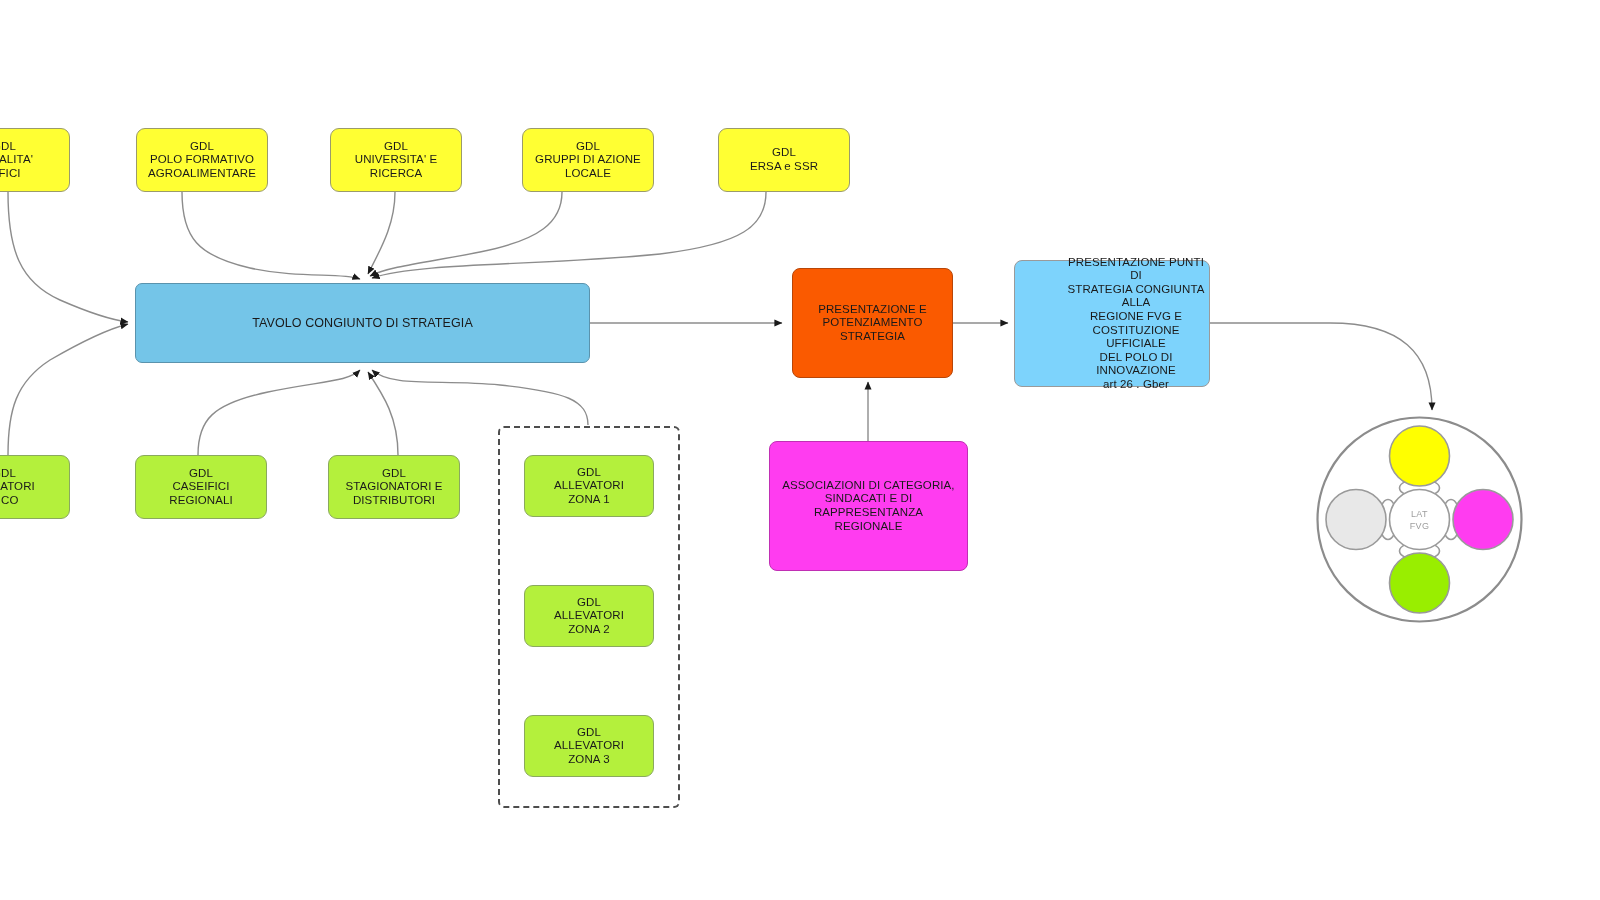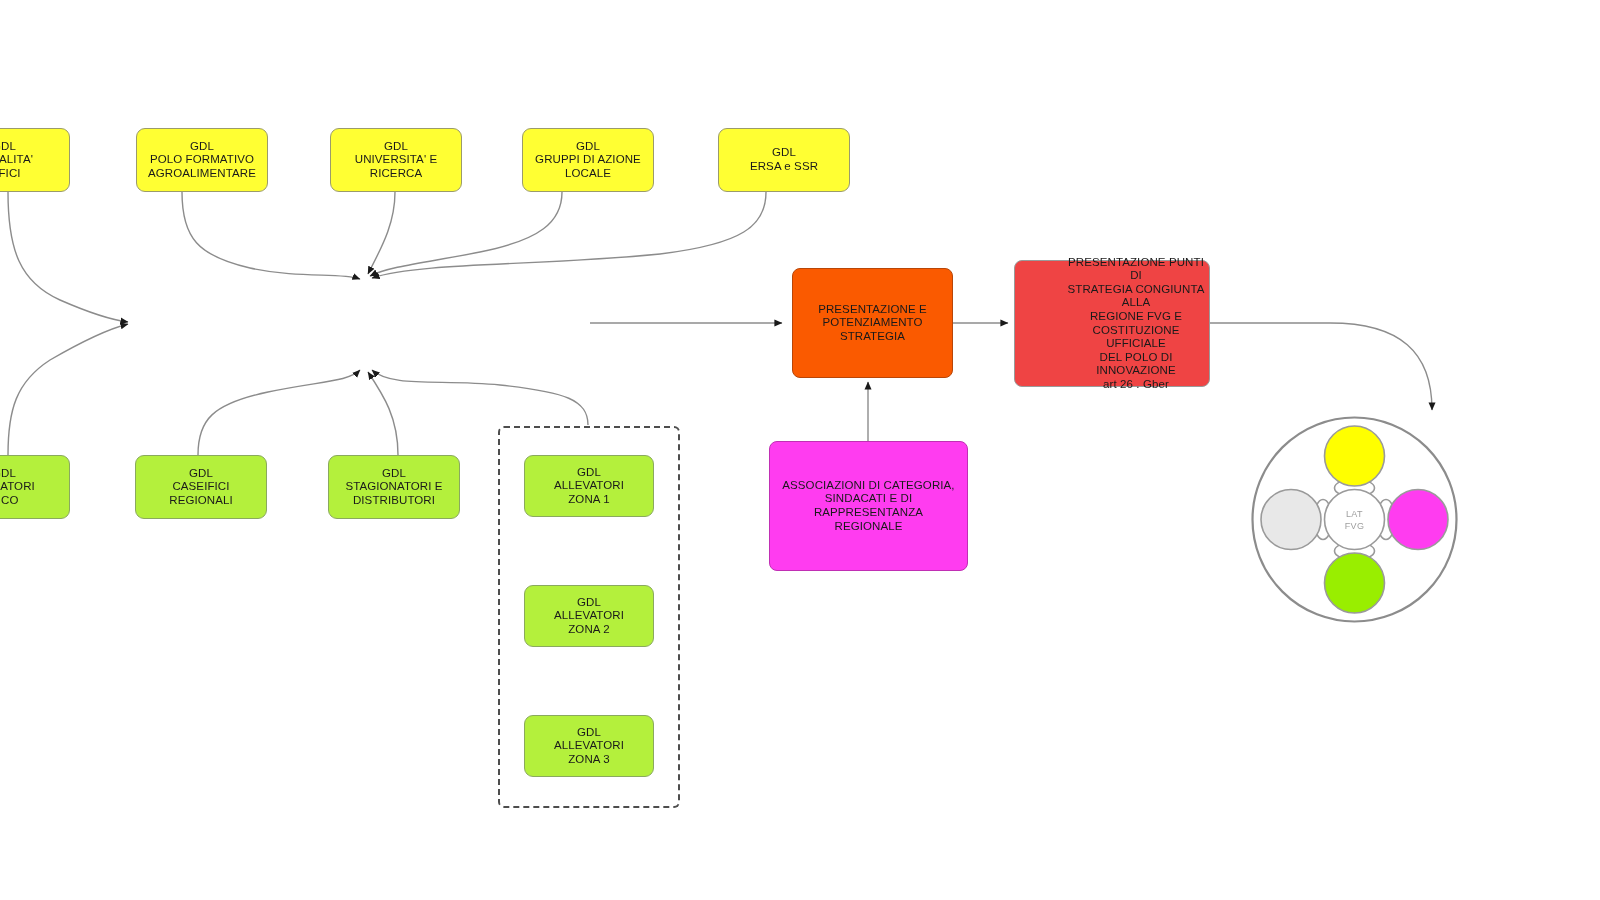--- a/index.html
+++ b/index.html
@@ -62,21 +62,21 @@
     font-size: 11.5px;
     border-radius: 8px;
   }
   .node-magenta {
     background: #ff3cf0;
     border-color: #c02fb4;
     font-size: 11.5px;
     border-radius: 8px;
   }
   .node-grey {
-    background: #ef4444;
+    background: #7dd3fc;
     border-color: #9a9a9a;
     font-size: 11.5px;
     border-radius: 8px;
     padding-left: 48px;
   }
   .group-dashed {
     position: absolute;
     box-sizing: border-box;
     border: 2px dashed #4d4d4d;
     border-radius: 6px;
@@ -150,20 +150,23 @@
     <span>GDL
 GRUPPI DI AZIONE
 LOCALE</span>
   </div>
 
   <div class="node node-yellow" style="left:718px; top:128px; width:132px; height:64px;">
     <span>GDL
 ERSA e SSR</span>
   </div>
 
+  <div class="node node-blue" style="left:135px; top:283px; width:455px; height:80px;">
+    <span>TAVOLO CONGIUNTO DI STRATEGIA</span>
+  </div>
 
   <div class="node node-green" style="left:-62px; top:455px; width:132px; height:64px;">
     <span>GDL
 ORMATORI
 RICO</span>
   </div>
 
   <div class="node node-green" style="left:135px; top:455px; width:132px; height:64px;">
     <span>GDL
 CASEIFICI
@@ -211,21 +214,21 @@
 art 26 . Gber</span>
   </div>
 
   <div class="node node-magenta" style="left:769px; top:441px; width:199px; height:130px;">
     <span>ASSOCIAZIONI DI CATEGORIA,
 SINDACATI E DI
 RAPPRESENTANZA
 REGIONALE</span>
   </div>
 
-  <div class="logo-wrap" style="left:1247px; top:412px; width:215px; height:215px;">
+  <div class="logo-wrap" style="left:1312px; top:412px; width:215px; height:215px;">
     <svg width="215" height="215" viewBox="0 0 215 215">
       <circle cx="107.5" cy="107.5" r="102" fill="#ffffff" stroke="#8c8c8c" stroke-width="2.2"></circle>
 
       <ellipse cx="107.5" cy="76" rx="20" ry="9" fill="#ffffff" stroke="#9a9a9a" stroke-width="1.6"></ellipse>
       <ellipse cx="107.5" cy="139" rx="20" ry="9" fill="#ffffff" stroke="#9a9a9a" stroke-width="1.6"></ellipse>
       <ellipse cx="76" cy="107.5" rx="9" ry="20" fill="#ffffff" stroke="#9a9a9a" stroke-width="1.6"></ellipse>
       <ellipse cx="139" cy="107.5" rx="9" ry="20" fill="#ffffff" stroke="#9a9a9a" stroke-width="1.6"></ellipse>
 
       <circle cx="107.5" cy="44" r="30" fill="#ffff00" stroke="#9a9a9a" stroke-width="1.6"></circle>
       <circle cx="171" cy="107.5" r="30" fill="#ff3cf0" stroke="#9a9a9a" stroke-width="1.6"></circle>

